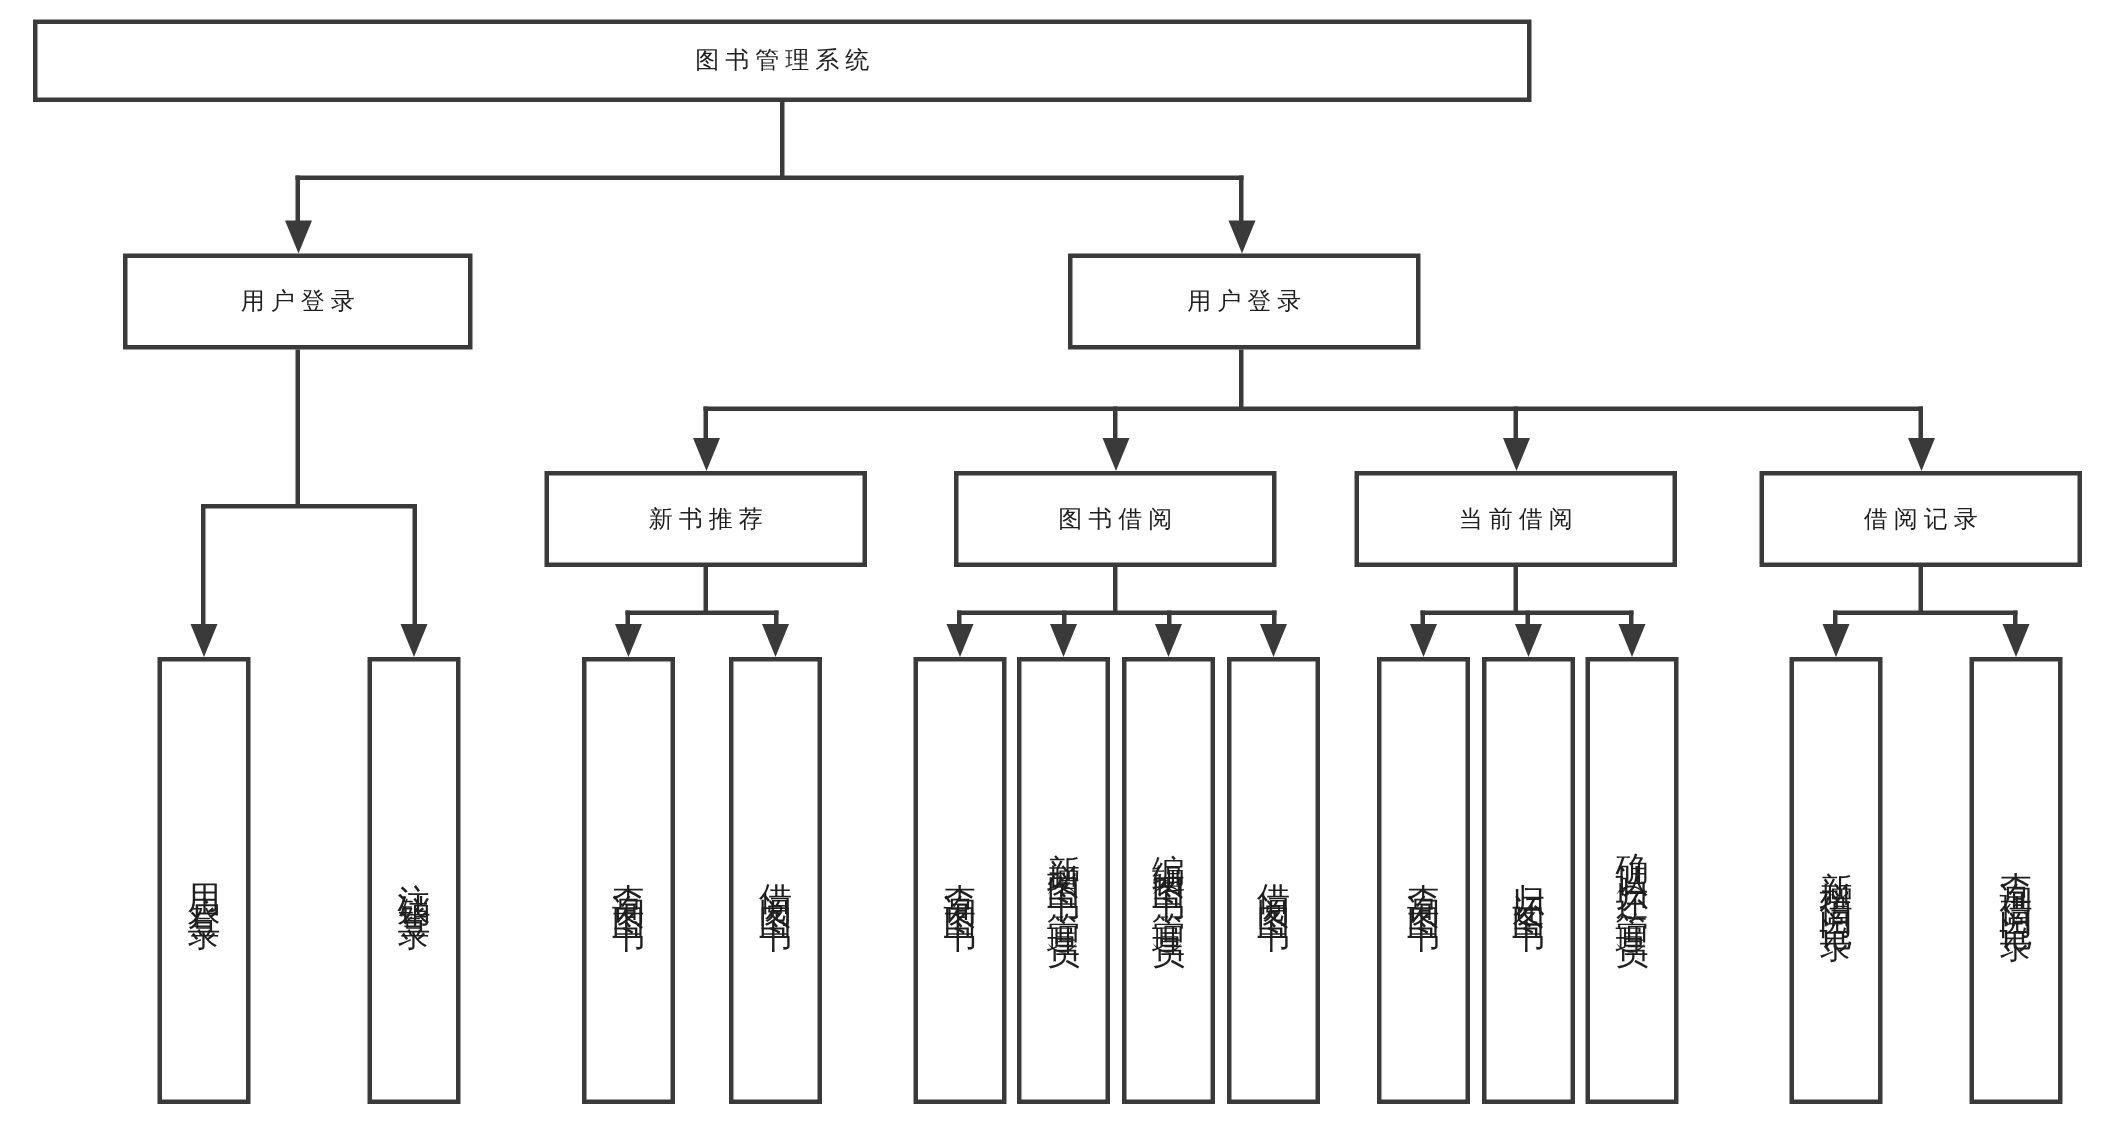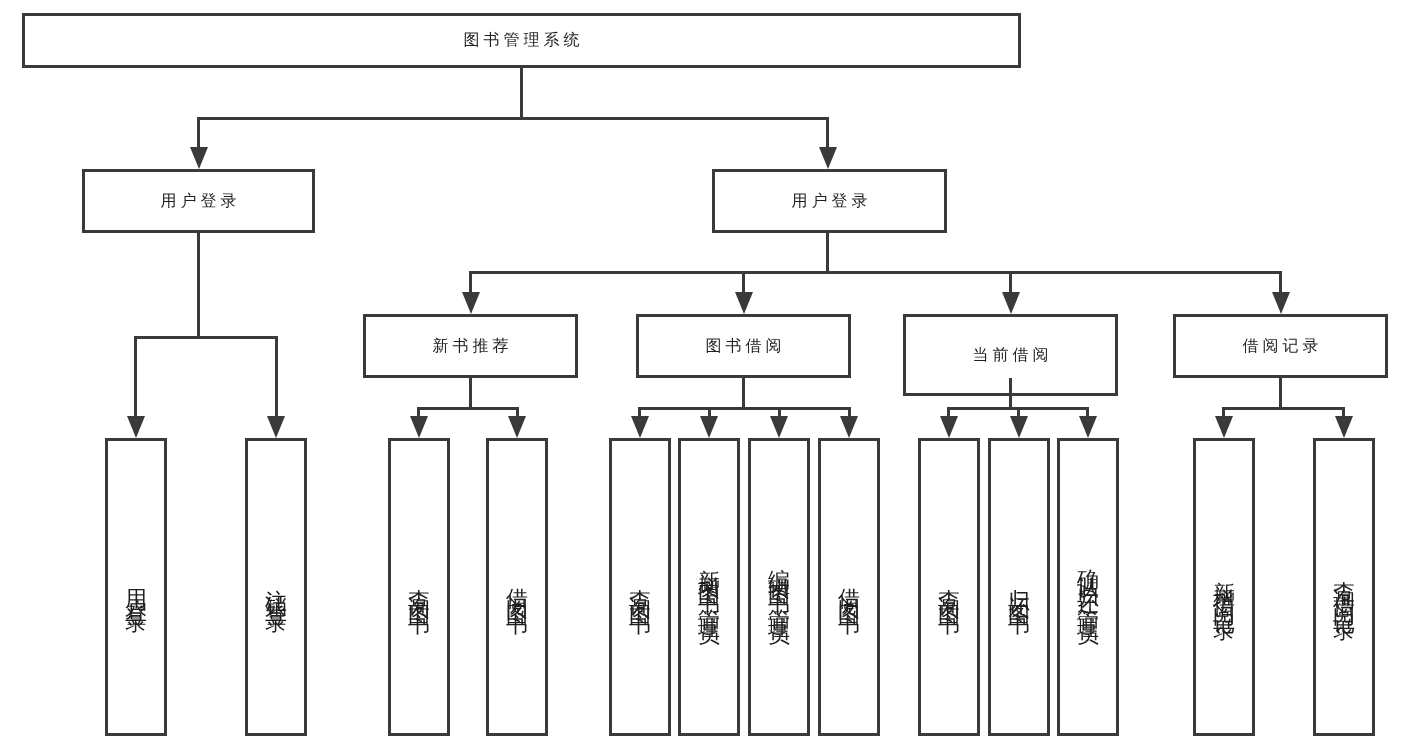--- a/index.html
+++ b/index.html
@@ -30,21 +30,21 @@
     writing-mode:vertical-rl;
     text-orientation:mixed;
     font-size:22px;letter-spacing:8px;
     line-height:1;
   }
   .b-root{left:22px;top:13px;width:999px;height:55px;}
   .b-login{left:82px;top:169px;width:233px;height:64px;}
   .b-mgmt{left:712px;top:169px;width:235px;height:64px;}
   .b-sec1{left:363px;top:314px;width:215px;height:64px;text-align:center;}
   .b-sec2{left:636px;top:314px;width:215px;height:64px;}
-  .b-sec3{left:903px;top:314px;width:215px;height:82px;}
+  .b-sec3{left:903px;top:314px;width:215px;height:64px;}
   .b-sec4{left:1173px;top:314px;width:215px;height:64px;}
   .l1{left:105px}.l2{left:245px}.l3{left:388px}.l4{left:486px}
   .l5{left:609px}.l6{left:678px}.l7{left:748px}.l8{left:818px}
   .l9{left:918px}.l10{left:988px}.l11{left:1057px}
   .l12{left:1193px}.l13{left:1313px}
   .vline{position:absolute;width:3px;background:var(--line);}
   .hline{position:absolute;height:3px;background:var(--line);}
   .arrow{
     position:absolute;width:0;height:0;
     border-left:9px solid transparent;

